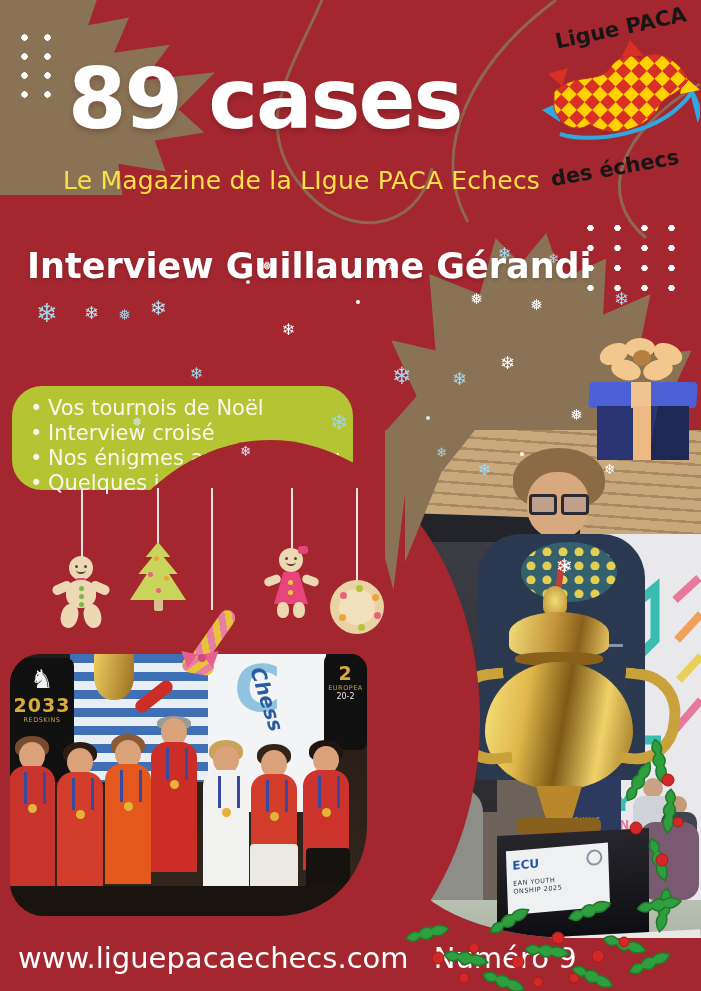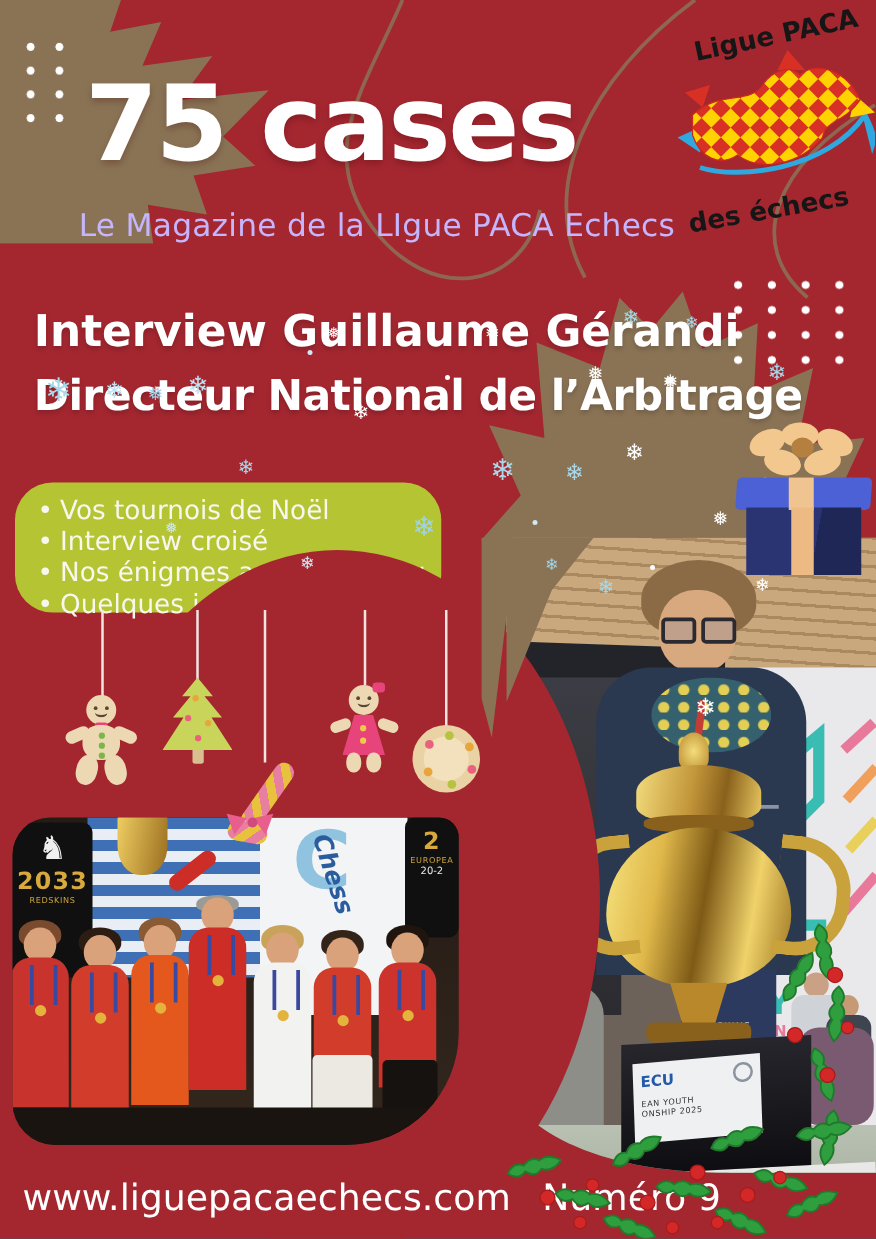--- a/index.html
+++ b/index.html
@@ -19,21 +19,21 @@
     clip-path:polygon(51% 1%,56% 10%,70% 6%,69% 17%,84% 13%,80% 25%,97% 24%,88% 36%,100% 42%,90% 50%,100% 60%,85% 63%,88% 78%,72% 75%,73% 92%,58% 85%,52% 100%,44% 87%,30% 93%,31% 77%,14% 80%,20% 64%,3% 62%,12% 49%,0 40%,10% 33%,2% 22%,16% 24%,14% 9%,30% 13%,35% 2%,43% 7%);}
   .star-strip{left:385px;top:430px;width:21px;height:160px;background:#8a7355;z-index:5;
     clip-path:polygon(0 0,100% 0,100% 35%,40% 100%,0 80%);}
   .wedge{left:405px;top:430px;width:70px;height:132px;background:#8a7355;z-index:5;
     clip-path:polygon(0 0,100% 0,52% 32%,0 100%);}
   .red-swoosh{left:60px;top:440px;width:420px;height:560px;background:#a42730;border-radius:50%;z-index:4;}
 
   
   .m-title{left:68px;top:50px;font-size:84px;font-weight:bold;letter-spacing:-2px;color:#fff;z-index:6;
     text-shadow:0 3px 6px rgba(60,0,0,.25);}
-  .m-sub{left:63px;top:166px;font-size:25px;color:#c4b5fd;z-index:6;letter-spacing:.2px;}
+  .m-sub{left:63px;top:166px;font-size:25px;color:#fde047;z-index:6;letter-spacing:.2px;}
 
   
   .logo{left:540px;top:8px;width:161px;height:192px;z-index:6;}
   .logo-top{left:14px;top:8px;font-size:21px;font-weight:900;color:#161616;transform:rotate(-12deg);white-space:nowrap;}
   .logo-svg{left:2px;top:32px;}
   .logo-bottom{left:10px;top:148px;font-size:21px;font-weight:900;color:#161616;transform:rotate(-10deg);white-space:nowrap;}
 
   
   .h1l{left:27px;top:246px;font-size:35px;font-weight:800;color:#fff;z-index:6;white-space:nowrap;text-shadow:0 2px 4px rgba(0,0,0,.18);}
   .h2l{left:27px;top:297px;font-size:34px;font-weight:800;color:#fff;z-index:6;white-space:nowrap;letter-spacing:-.5px;text-shadow:0 2px 4px rgba(0,0,0,.18);}
@@ -230,21 +230,21 @@
         <div class="plq-line" style="margin-top:6px">EAN YOUTH</div>
         <div class="plq-line">ONSHIP 2025</div>
       </div>
     </div>
   </div>
 
   <div class="abs red-swoosh"></div>
   <div class="abs star-strip"></div>
   <div class="abs wedge"></div>
 
-  <div class="abs m-title">75 cases</div>
+  <div class="abs m-title">89 cases</div>
   <div class="abs m-sub">Le Magazine de la LIgue PACA Echecs</div>
 
   <div class="abs logo">
     <div class="abs logo-top">Ligue PACA</div>
     <svg class="abs logo-svg" width="158" height="118">
       <defs>
         <pattern id="chk" width="22" height="22" patternUnits="userSpaceOnUse" patternTransform="rotate(45 80 60)">
           <rect width="22" height="22" fill="#ffd200"></rect>
           <rect width="11" height="11" fill="#d93025"></rect>
           <rect x="11" y="11" width="11" height="11" fill="#d93025"></rect>
@@ -254,21 +254,20 @@
       <polygon points="0,70 22,60 18,82" fill="#2fa8df"></polygon>
       <polygon points="88,0 102,16 80,16" fill="#d93025"></polygon>
       <polygon points="6,34 26,28 20,46" fill="#d93025"></polygon>
       <polygon points="142,36 158,50 138,54" fill="#ffd200"></polygon>
       <path d="M12,52 C32,32 58,44 68,28 C76,16 90,12 98,20 C110,8 136,16 146,40 C134,58 118,56 116,70 C98,92 66,98 48,84 C34,94 18,86 12,68 Z" fill="url(#chk)" stroke="#c8281e" stroke-width="1"></path>
     </svg>
     <div class="abs logo-bottom">des échecs</div>
   </div>
 
   <div class="abs h1l">Interview Guillaume Gérandi</div>
-  <div class="abs h2l">Directeur National de l’Arbitrage</div>
   <div class="abs dots-b"></div>
 
   <div class="abs greenbox">
     <ul>
       <li>Vos tournois de Noël</li>
       <li>Interview croisé</li>
       <li>Nos énigmes au coin du feu</li>
       <li>Quelques jolies surprises</li>
     </ul>
   </div>

